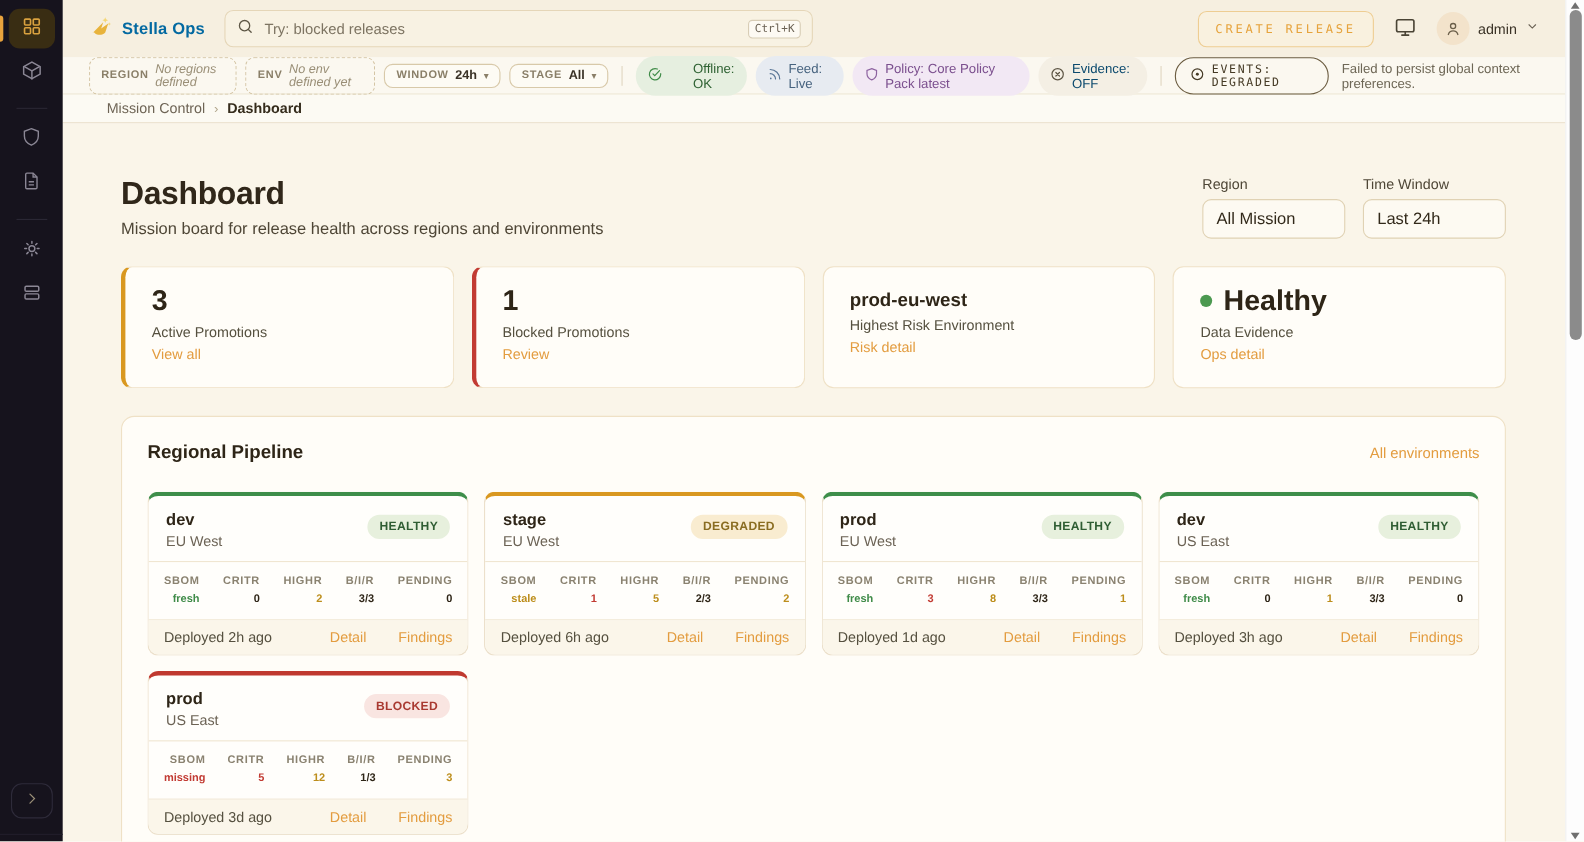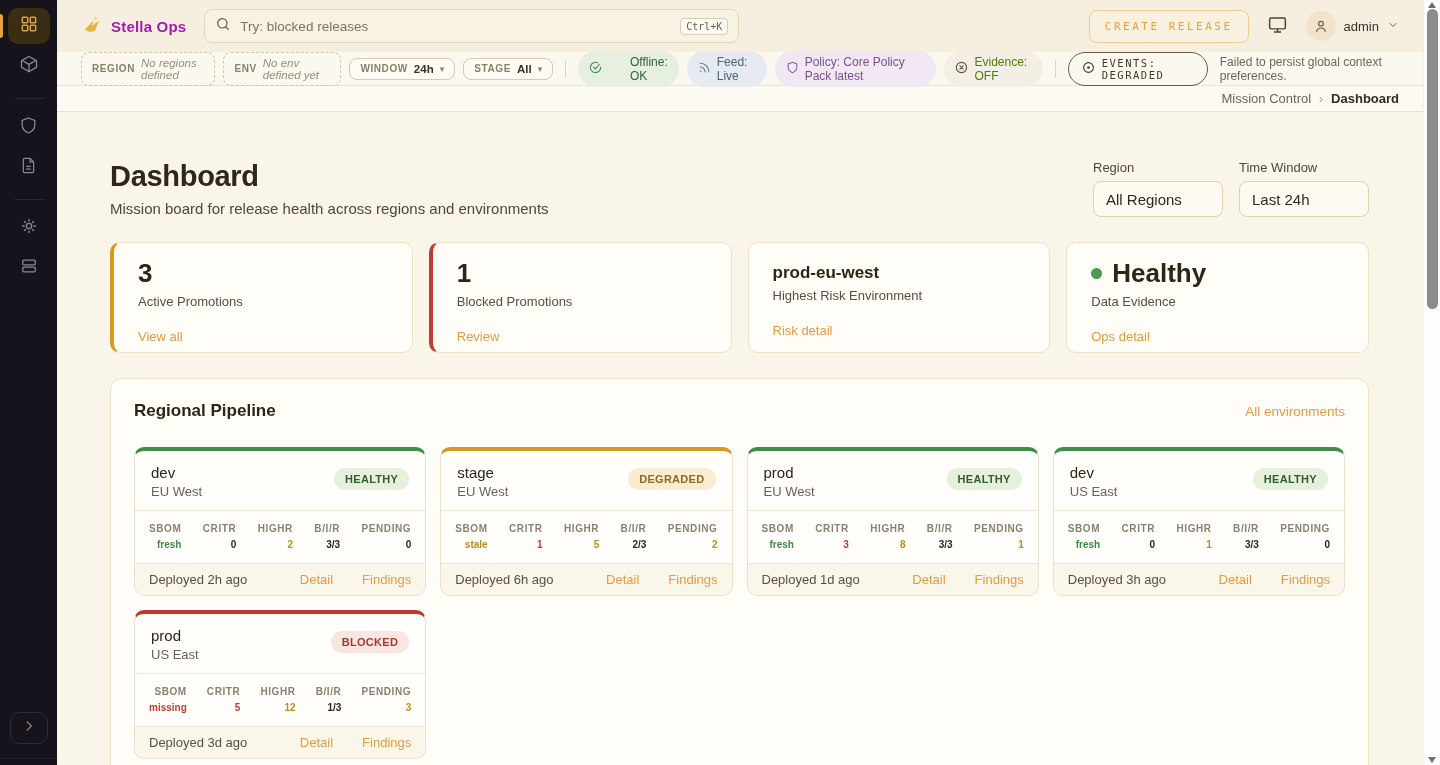--- a/index.html
+++ b/index.html
@@ -20,21 +20,21 @@
   .sb-expand { width:38px; height:32px; border:1px solid #2e2b3a; border-radius:10px; display:flex; align-items:center; justify-content:center; cursor:pointer; }
   .sb-expand svg { stroke:#9a8f77; }
   .sb-bottom-divider { width:100%; height:1px; background:#221f2c; margin-top:14px; }
 
   
   .main { position:absolute; left:57px; top:0; width:1366px; height:765px; }
 
   
   .topbar { height:52px; background:#f6efe0; display:flex; align-items:center; padding:0 24px; }
   .brand { display:flex; align-items:center; gap:8px; }
-  .brand-name { font-size:15px; font-weight:bold; color:#a21caf; letter-spacing:.2px; }
+  .brand-name { font-size:15px; font-weight:bold; color:#0369a1; letter-spacing:.2px; }
   .searchbox { margin-left:18px; width:535px; height:34px; border:1px solid #e5d6b8; border-radius:8px; background:#f8f2e3; display:flex; align-items:center; padding:0 10px; gap:9px; }
   .searchbox svg { stroke:#5f5847; flex:0 0 auto; }
   .searchbox input { flex:1; border:0; outline:0; background:transparent; font-family:"Liberation Sans",sans-serif; font-size:13.5px; color:#3a3226; }
   .searchbox input::placeholder { color:#7d7462; opacity:1; }
   .kbd { font-family:"DejaVu Sans Mono",monospace; font-size:10px; color:#6b6254; border:1px solid #d8cdb6; border-radius:4px; background:#fdfaf3; padding:2px 5px; }
   .top-right { margin-left:auto; display:flex; align-items:center; gap:18px; }
   .create-btn { font-family:"DejaVu Sans Mono",monospace; font-size:11px; letter-spacing:2.5px; color:#e6a33c; background:#f9f1df; border:1px solid #eecd92; border-radius:8px; padding:9px 15px; cursor:pointer; }
   .icon-btn { background:none; border:0; cursor:pointer; display:flex; align-items:center; }
   .icon-btn svg { stroke:#4a4435; }
   .user { display:flex; align-items:center; gap:8px; cursor:pointer; }
@@ -49,27 +49,27 @@
   .chip.solid { border-style:solid; border-color:#d8c9a9; background:#fdfbf4; }
   .chip-label { font-weight:bold; color:#8a7f68; letter-spacing:.6px; font-size:10px; }
   .chip-value { font-style:italic; color:#9a8f77; font-size:11.5px; }
   .chip.solid .chip-value { font-style:normal; font-weight:bold; color:#3a3226; }
   .chip .chev { color:#8a7f68; font-size:9px; }
   .ctx-divider { width:1px; height:18px; background:#e0d6c0; margin:0 4px; }
   .pillchip { display:flex; align-items:center; gap:6px; border-radius:999px; padding:4px 11px; font-size:12px; cursor:pointer; }
   .pillchip.green { background:#e6efe0; color:#2f6233;gap:28px; } .pillchip.green svg { stroke:#3f8b48; }
   .pillchip.blue  { background:#e7ebf1; color:#47637f; } .pillchip.blue svg { stroke:#5a7696; }
   .pillchip.purple{ background:#f2e8f4; color:#7b4f8e; } .pillchip.purple svg { stroke:#8d63a0; }
-  .pillchip.neutral{ background:#f4efe4; color:#4d7c0f; } .pillchip.neutral svg { stroke:#5c5443; }
+  .pillchip.neutral{ background:#f4efe4; color:#0c4a6e; } .pillchip.neutral svg { stroke:#5c5443; }
   .events-badge { display:flex; align-items:center; gap:7px; border:1.5px solid #6b5c40; border-radius:999px; padding:4px 13px; font-family:"DejaVu Sans Mono",monospace; font-size:10.5px; letter-spacing:1.5px; color:#453a25; cursor:pointer; }
   .events-badge svg { stroke:#453a25; }
   .events-msg { font-size:12px; color:#6e6756; margin-left:4px; }
 
   
-  .breadcrumbbar { height:26px; background:#fcfaf3; border-bottom:1px solid #ebe2cf; display:flex; align-items:center; padding:0 24px; font-size:13px; gap:8px;justify-content:flex-end; }
+  .breadcrumbbar { height:26px; background:#fcfaf3; border-bottom:1px solid #ebe2cf; display:flex; align-items:center; padding:0 40px; font-size:13px; gap:8px; }
   .bc-parent { color:#6e6455; cursor:pointer; }
   .bc-sep { color:#b0a489; font-size:12px; }
   .bc-current { color:#352c1c; font-weight:600; }
 
   
   .content { padding:48px 54px 0 53px; }
   .hero { display:flex; justify-content:space-between; align-items:flex-start; }
   .page-title { font-size:29px; font-weight:bold; color:#30271a; letter-spacing:-.3px; }
   .page-sub { font-size:15px; color:#4e4636; margin-top:7px; }
   .filters { display:flex; gap:16px; }
@@ -79,35 +79,35 @@
   
   .stats { display:grid; grid-template-columns:repeat(4,1fr); gap:16px; margin-top:25px; }
   .scard { background:#fffdf8; border:1px solid #efe1c6; border-radius:10px; padding:16px 24px; height:111px; }
   .scard.accent-amber { border-left:4px solid #d99820; }
   .scard.accent-red { border-left:4px solid #c23b33; }
   .s-value { font-size:26px; font-weight:bold; color:#2e2517; line-height:1.15; }
   .s-value-sm { font-size:17px; font-weight:bold; color:#2e2517; margin-top:4px; }
   .s-dotrow { display:flex; align-items:center; gap:10px; }
   .s-dot { width:11px; height:11px; border-radius:50%; background:#4c9950; }
   .s-label { font-size:13px; color:#55503f; margin-top:5px; }
-  .s-link { display:inline-block; font-size:13px; color:#e39c3f; margin-top:20px; cursor:pointer; text-decoration:none; }
+  .s-link { display:inline-block; font-size:13px; color:#e39c3f; margin-top:5px; cursor:pointer; text-decoration:none; }
 
   
   .panel { margin-top:25px; background:#fffdf8; border:1px solid #efe1c6; border-radius:12px; padding:22px 23px; height:500px; }
   .panel-head { display:flex; justify-content:space-between; align-items:center; }
   .panel-title { font-size:17px; font-weight:bold; color:#2e2517; }
   .panel-link { font-size:13.5px; color:#e39c3f; cursor:pointer; text-decoration:none; }
   .pgrid { display:grid; grid-template-columns:repeat(4,1fr); gap:14px; margin-top:26px; }
 
   .pcard { background:#fffefb; border:1px solid #ece0cb; border-radius:10px; overflow:hidden; }
   .pcard.top-green { border-top:4px solid #3e8e4a; }
   .pcard.top-amber { border-top:4px solid #d99820; }
   .pcard.top-red { border-top:4px solid #c0392f; }
   .pc-head { display:flex; justify-content:space-between; align-items:flex-start; padding:13px 16px 11px; }
-  .pc-env { font-size:15px; font-weight:normal; color:#2e2517; }
+  .pc-env { font-size:15px; font-weight:bold; color:#2e2517; }
   .pc-region { font-size:13px; color:#6b6254; margin-top:3px; }
   .pill { font-size:11px; font-weight:bold; border-radius:999px; padding:5px 11px; letter-spacing:.3px; margin-top:4px; }
   .pill-green { background:#e7f0dd; color:#2f5d33; }
   .pill-amber { background:#f9ecd0; color:#8a6d22; }
   .pill-red { background:#f9e5e1; color:#a93a31; }
   .pc-metrics { border-top:1px solid #f0e6d1; border-bottom:1px solid #f0e6d1; padding:12px 14px 13px; display:flex; justify-content:space-between; }
   .metric { text-align:right; }
   .ml { font-size:10px; font-weight:600; color:#8a8270; letter-spacing:.6px; }
   .mv { font-size:10px; font-weight:bold; margin-top:5px; color:#2e2517; }
   .mv.c-green { color:#3f8b48; }
@@ -323,21 +323,21 @@
 
     <main class="content">
       <div class="hero">
         <div>
           <h1 class="page-title">Dashboard</h1>
           <p class="page-sub">Mission board for release health across regions and environments</p>
         </div>
         <div class="filters">
           <div class="filter">
             <label>Region</label>
-            <div class="select">All Regions</div>
+            <div class="select">All Mission</div>
           </div>
           <div class="filter">
             <label>Time Window</label>
             <div class="select">Last 24h</div>
           </div>
         </div>
       </div>
 
       <section class="stats">
         <article class="scard accent-amber">

